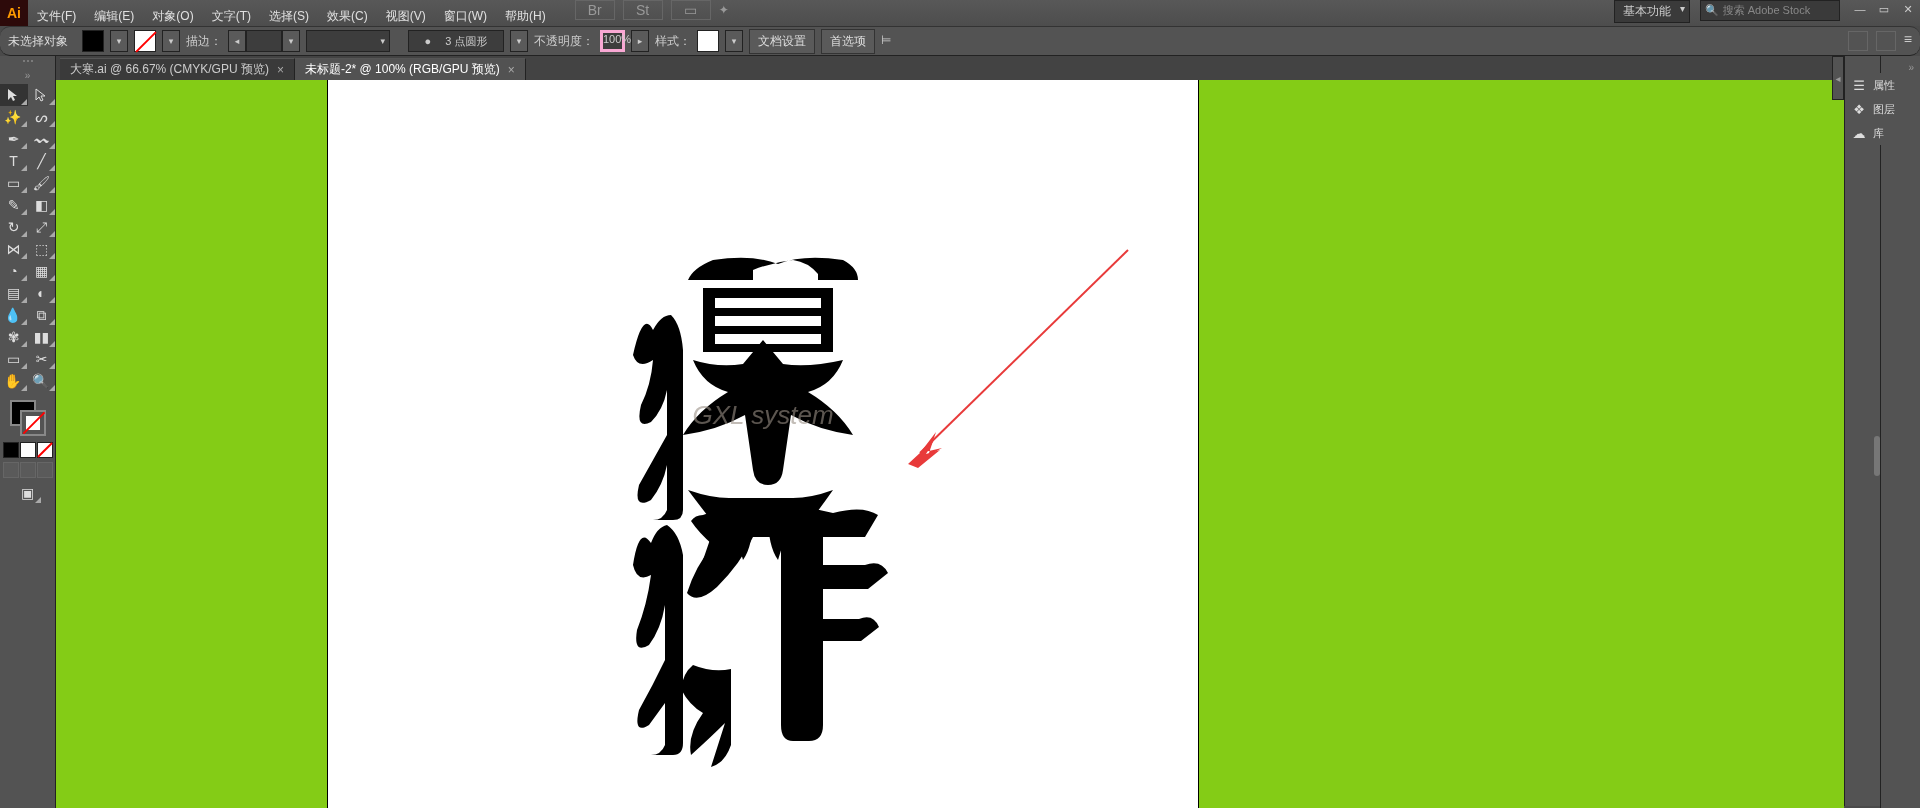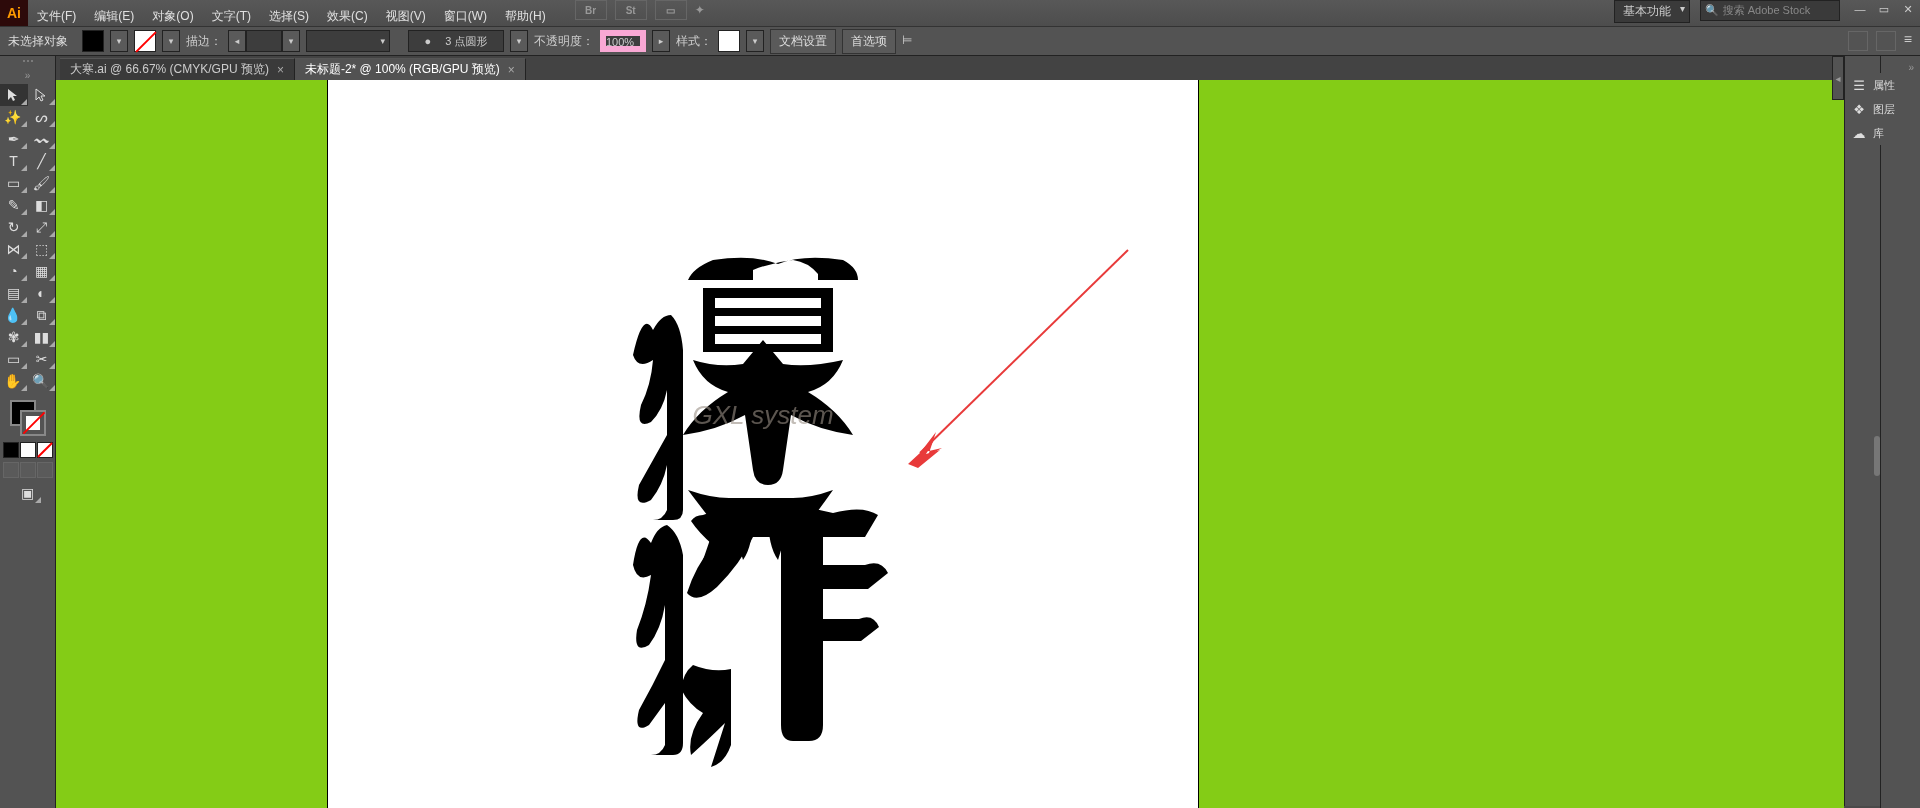--- a/index.html
+++ b/index.html
@@ -3,42 +3,42 @@
 <meta charset="utf-8">
 <style>
 * { margin:0; padding:0; box-sizing:border-box; font-family:"Microsoft YaHei",Arial,sans-serif; user-select:none; }
 body { width:1920px; height:808px; background:#4a4a4a; overflow:hidden; position:relative; }
 
 
 .menubar { height:26px; background:linear-gradient(#585858,#4d4d4d); display:flex; align-items:flex-start; color:#e0e0e0; font-size:12px; }
 .ai-logo { width:28px; height:26px; background:#2d0a0a; color:#ff9a00; font-weight:bold; font-size:14px; display:flex; align-items:center; justify-content:center; }
 .menu-item { padding:16px 9px; height:26px; display:flex; align-items:center; cursor:pointer; }
 .menu-spacer { flex:1; display:flex; align-items:center; gap:8px; padding-left:20px; }
-.menu-iconbox { width:32px; height:20px; border:1px solid #666; display:flex; align-items:center; justify-content:center; color:#999; font-size:10px;font-weight:bold; }
+.menu-iconbox { width:40px; height:20px; border:1px solid #666; display:flex; align-items:center; justify-content:center; color:#999; font-size:14px; }
 .workspace-sel { background:#3a3a3a; border:1px solid #222; padding:2px 18px 2px 8px; color:#ccc; font-size:12px; position:relative; margin-right:10px; }
 .workspace-sel::after { content:"▾"; position:absolute; right:4px; font-size:10px; }
 .search-stock { background:#3a3a3a; border:1px solid #222; padding:2px 4px; display:flex; align-items:center; gap:4px; font-size:11px; color:#888; width:140px; }
 .win-btns { display:flex; gap:0; margin-left:8px; }
 .win-btn { width:24px; height:18px; display:flex; align-items:center; justify-content:center; color:#ccc; font-size:11px; }
 
 
-.controlbar { height:30px; background:#535353; border-top:1px solid #333; border-bottom:1px solid #222; display:flex; align-items:center; padding:0 8px; color:#ccc; font-size:12px; gap:6px; }
+.controlbar { height:30px; background:#535353; border-top:1px solid #333; border-bottom:1px solid #222; display:flex; align-items:center; padding:0 8px; color:#ccc; font-size:12px; gap:6px;border-radius:10px; }
 .sel-status { color:#ddd; margin-right:8px; }
 .swatch { width:22px; height:22px; border:1px solid #222; position:relative; }
 .swatch.black { background:#000; }
 .swatch.none { background:#fff; }
 .swatch.none::after { content:""; position:absolute; width:28px; height:2px; background:red; transform:rotate(-45deg); top:10px; left:-3px; }
 .cb-label { color:#ccc; }
 .cb-drop { width:18px; height:22px; border:1px solid #222; background:#5a5a5a; display:flex; align-items:center; justify-content:center; font-size:9px; color:#ccc; }
 .stroke-w { display:flex; align-items:center; }
 .stroke-input { width:36px; height:22px; background:#3d3d3d; border:1px solid #222; color:#ccc; text-align:center; font-size:11px; }
 .wide-drop { width:84px; height:22px; background:#3d3d3d; border:1px solid #222; display:flex; align-items:center; padding:0 4px; position:relative; }
 .wide-drop::after { content:"▾"; position:absolute; right:4px; font-size:9px; }
 .profile-drop { width:96px; height:22px; background:#3d3d3d; border:1px solid #222; display:flex; align-items:center; justify-content:center; color:#ccc; font-size:11px; position:relative; }
-.opacity-input { width:46px; height:22px; background:#3d3d3d; border:6px solid #f9a8d4; color:#ccc; text-align:left; font-size:11px; }
+.opacity-input { width:25px; height:22px; background:#3d3d3d; border:3px solid #f9a8d4; color:#ccc; text-align:right; font-size:11px; }
 .style-sw { width:22px; height:22px; background:#fff; border:1px solid #222; }
 .cb-btn { padding:3px 8px; background:#5a5a5a; border:1px solid #333; color:#ddd; font-size:12px; }
 .cb-end { margin-left:auto; display:flex; gap:8px; }
 .cb-end-icn { width:20px; height:20px; border:1px solid #666; }
 
 
 .tabbar { height:24px; background:#434343; display:flex; align-items:flex-end; padding-left:60px; }
 .tab { height:22px; padding:0 10px; display:flex; align-items:center; gap:8px; font-size:12px; color:#ccc; background:#3a3a3a; border-top:1px solid #555; border-right:1px solid #222;margin-top:19px; }
 .tab.active { background:#525252; color:#fff; }
 .tab-x { color:#aaa; font-size:12px; }

